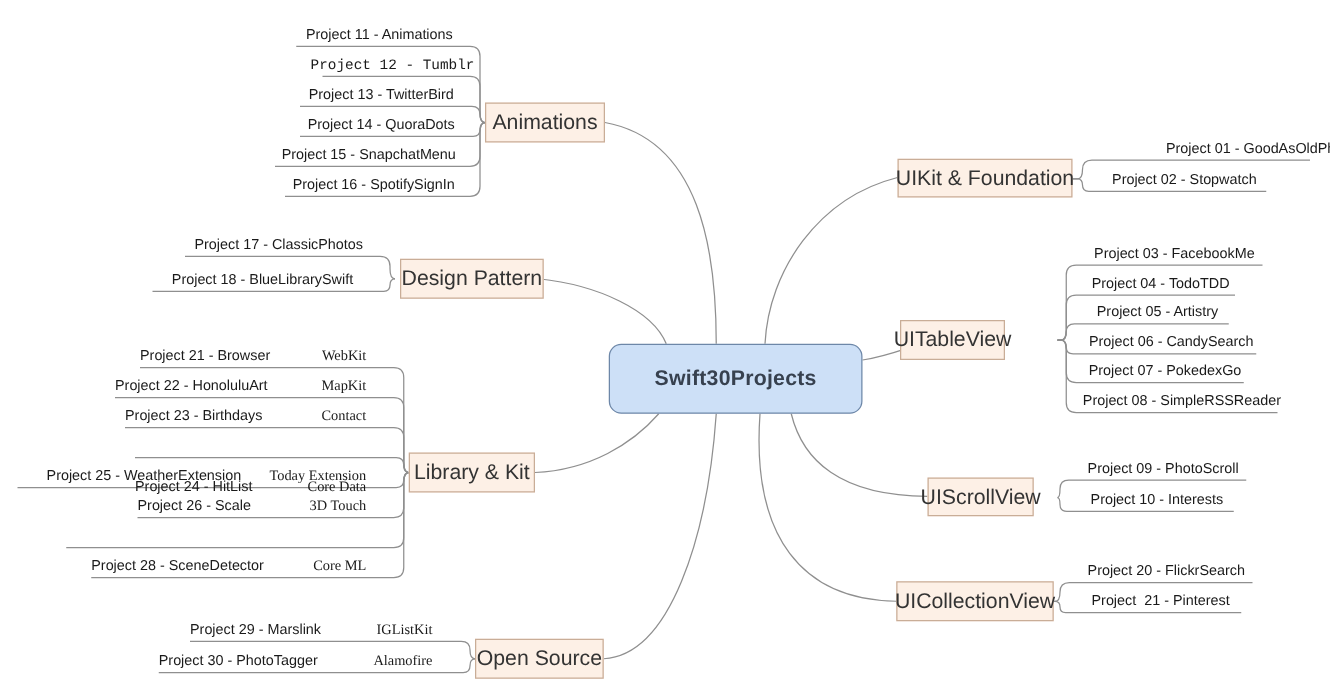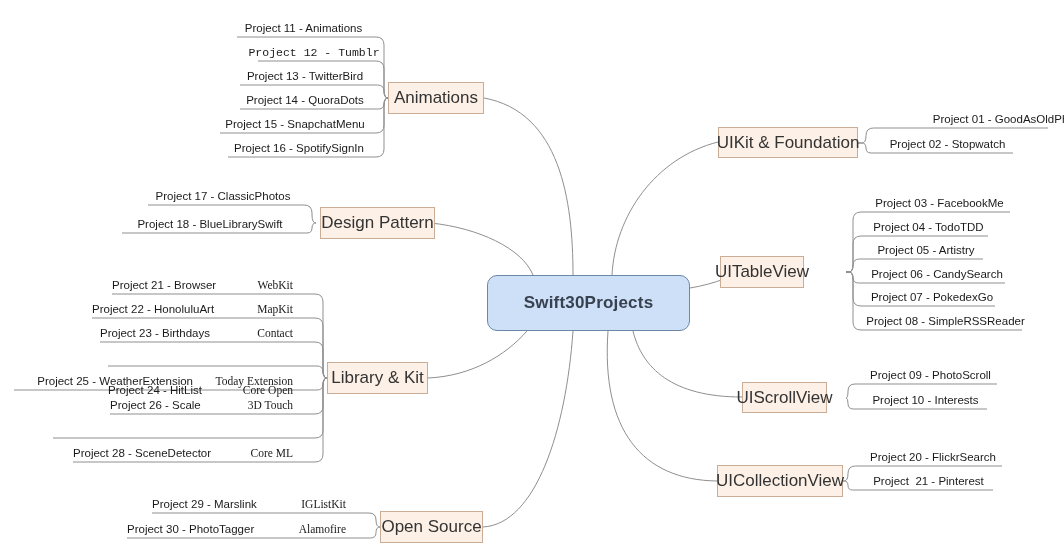--- a/index.html
+++ b/index.html
@@ -78,21 +78,21 @@
     <div class="leaf single" style="top: 93px; left: 240px; width: 130px;">Project 14 - QuoraDots</div>
     <div class="leaf single" style="top: 117px; left: 220px; width: 150px;">Project 15 - SnapchatMenu</div>
     <div class="leaf single" style="top: 141px; left: 228px; width: 142px;">Project 16 - SpotifySignIn</div>
     <div class="topic-node" style="left: 320px; top: 207px; width: 115px; height: 32px;">Design Pattern</div>
     <div class="leaf single" style="top: 189px; left: 148px; width: 150px;">Project 17 - ClassicPhotos</div>
     <div class="leaf single" style="top: 217px; left: 122px; width: 176px;">Project 18 - BlueLibrarySwift</div>
     <div class="topic-node" style="left: 327px; top: 362px; width: 101px; height: 32px;">Library &amp; Kit</div>
     <div class="leaf" style="top: 278px; left: 112px; width: 207px;"><span class="proj">Project 21 - Browser</span><span class="kit">WebKit</span></div>
     <div class="leaf" style="top: 302px; left: 92px; width: 227px;"><span class="proj">Project 22 - HonoluluArt</span><span class="kit">MapKit</span></div>
     <div class="leaf" style="top: 326px; left: 100px; width: 219px;"><span class="proj">Project 23 - Birthdays</span><span class="kit">Contact</span></div>
-    <div class="leaf" style="top: 346px; left: 108px; width: 211px; margin-top: 37px;"><span class="proj">Project 24 - HitList</span><span class="kit">Core Open</span></div>
+    <div class="leaf" style="top: 346px; left: 108px; width: 211px; margin-top: 37px;"><span class="proj">Project 24 - HitList</span><span class="kit">Core Data</span></div>
     <div class="leaf" style="top: 374px; left: 14px; width: 305px;"><span class="proj">Project 25 - WeatherExtension</span><span class="kit">Today Extension</span></div>
     <div class="leaf" style="top: 398px; left: 110px; width: 209px;"><span class="proj">Project 26 - Scale</span><span class="kit">3D Touch</span></div>
     <div class="leaf" style="top: 446px; left: 73px; width: 246px;"><span class="proj">Project 28 - SceneDetector</span><span class="kit">Core ML</span></div>
     <div class="topic-node" style="left: 380px; top: 511px; width: 103px; height: 32px;">Open Source</div>
     <div class="leaf" style="top: 497px; left: 152px; width: 220px;"><span class="proj">Project 29 - Marslink</span><span class="kit">IGListKit</span></div>
     <div class="leaf" style="top: 522px; left: 127px; width: 245px;"><span class="proj">Project 30 - PhotoTagger</span><span class="kit">Alamofire</span></div>
     <div class="topic-node" style="left: 718px; top: 127px; width: 140px; height: 31px;">UIKit &amp; Foundation</div>
     <div class="leaf single" style="top: 112px; left: 882px; width: 166px; margin-left: 48px;">Project 01 - GoodAsOldPhones</div>
     <div class="leaf single" style="top: 137px; left: 882px; width: 131px;">Project 02 - Stopwatch</div>
     <div class="topic-node" style="left: 720px; top: 256px; width: 84px; height: 32px;">UITableView</div>

